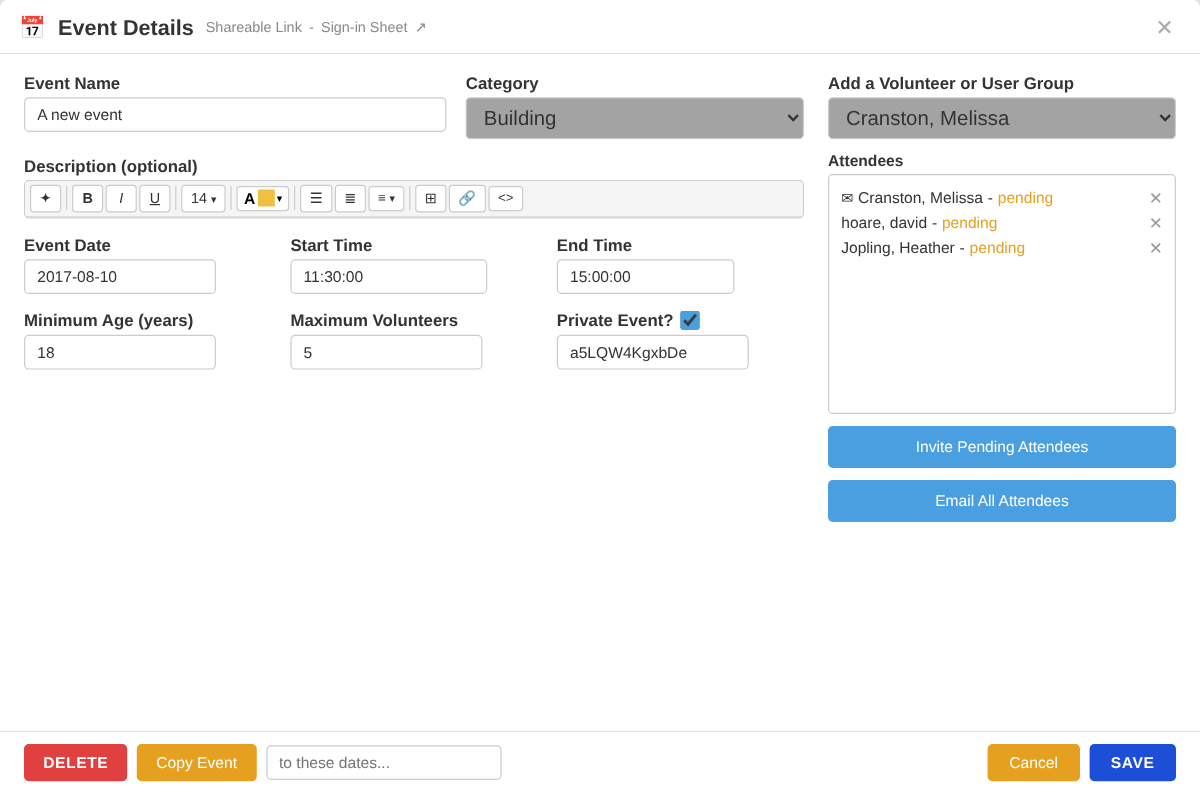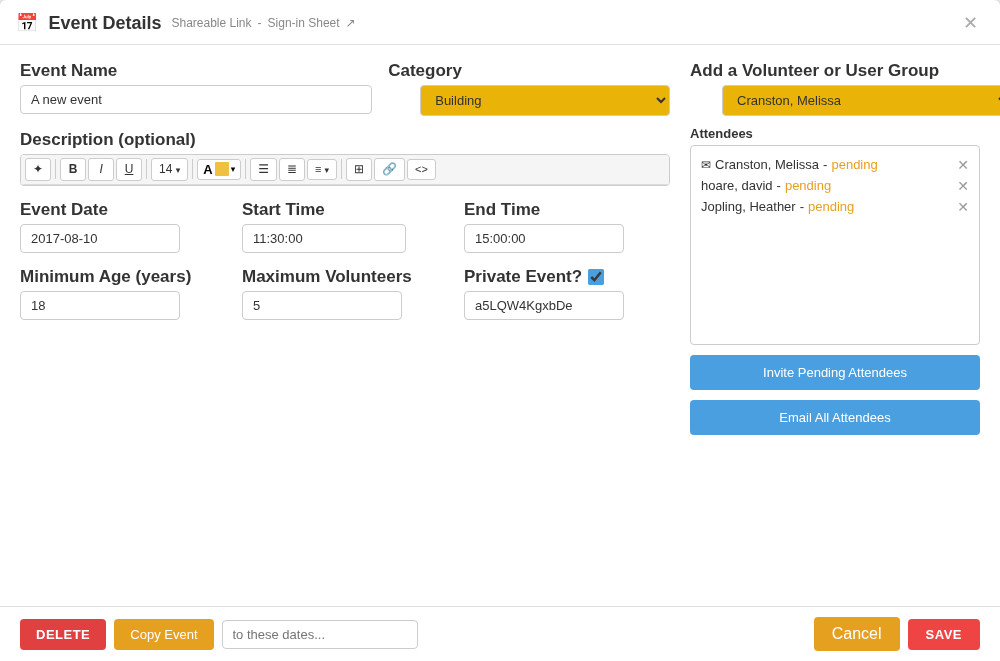--- a/index.html
+++ b/index.html
@@ -80,42 +80,41 @@
     .form-row {
       display: flex;
       gap: 16px;
     }
     .form-group {
       display: flex;
       flex-direction: column;
       gap: 4px;
     }
     label {
+      font-size: 14px;
+      font-weight: 600;
+      color: #333;
+    }
+    input[type="text"], input[type="date"], input[type="time"], input[type="number"] {
+      border: 1px solid #ccc;
+      border-radius: 4px;
+      padding: 6px 10px;
+      font-size: 13px;
+      color: #333;
+      outline: none;
+    }
+    select {
+      border: 1px solid #ccc;
+      border-radius: 4px;
+      padding: 6px 10px;
       font-size: 17px;
-      font-weight: 600;
-      color: #333;
-    }
-    input[type="text"], input[type="date"], input[type="time"], input[type="number"] {
-      border: 1px solid #ccc;
-      border-radius: 4px;
-      padding: 6px 10px;
-      font-size: 13px;
-      color: #333;
-      outline: none;
-    }
-    select {
-      border: 1px solid #ccc;
-      border-radius: 4px;
-      padding: 6px 10px;
-      font-size: 13px;
-      color: #333;
-      background: #eab308;
+      color: #333;
+      background: #a3a3a3;
       outline: none;
       appearance: auto;
-      margin-left: 32px;
     }
     
     .rich-editor {
       border: 1px solid #ccc;
       border-radius: 4px;
       overflow: hidden;
     }
     .rich-toolbar {
       display: flex;
       align-items: center;
@@ -278,26 +277,26 @@
       font-size: 13px;
       color: #999;
       width: 196px;
     }
     .btn-cancel {
       background: #e6a020;
       color: #fff;
       border: none;
       border-radius: 4px;
       padding: 8px 18px;
-      font-size: 16px;
+      font-size: 13px;
       font-weight: 500;
       cursor: pointer;
     }
     .btn-save {
-      background: #ef4444;
+      background: #1d4ed8;
       color: #fff;
       border: none;
       border-radius: 4px;
       padding: 8px 18px;
       font-size: 13px;
       font-weight: 600;
       cursor: pointer;
       letter-spacing: 0.5px;
     }
   </style>
@@ -375,21 +374,21 @@
         <div class="form-group">
           <label>Event Date</label>
           <input type="text" style="width: 160px;" value="2017-08-10">
         </div>
         <div class="form-group">
           <label>Start Time</label>
           <input type="text" style="width: 164px;" value="11:30:00">
         </div>
         <div class="form-group">
           <label>End Time</label>
-          <input type="text" style="width: 160px;" value="15:00:00">
+          <input type="text" style="width: 148px;" value="15:00:00">
         </div>
       </div>
 
       <div class="more-fields-row">
         <div class="form-group">
           <label>Minimum Age (years)</label>
           <input type="text" style="width: 160px;" value="18">
         </div>
         <div class="form-group">
           <label>Maximum Volunteers</label>

